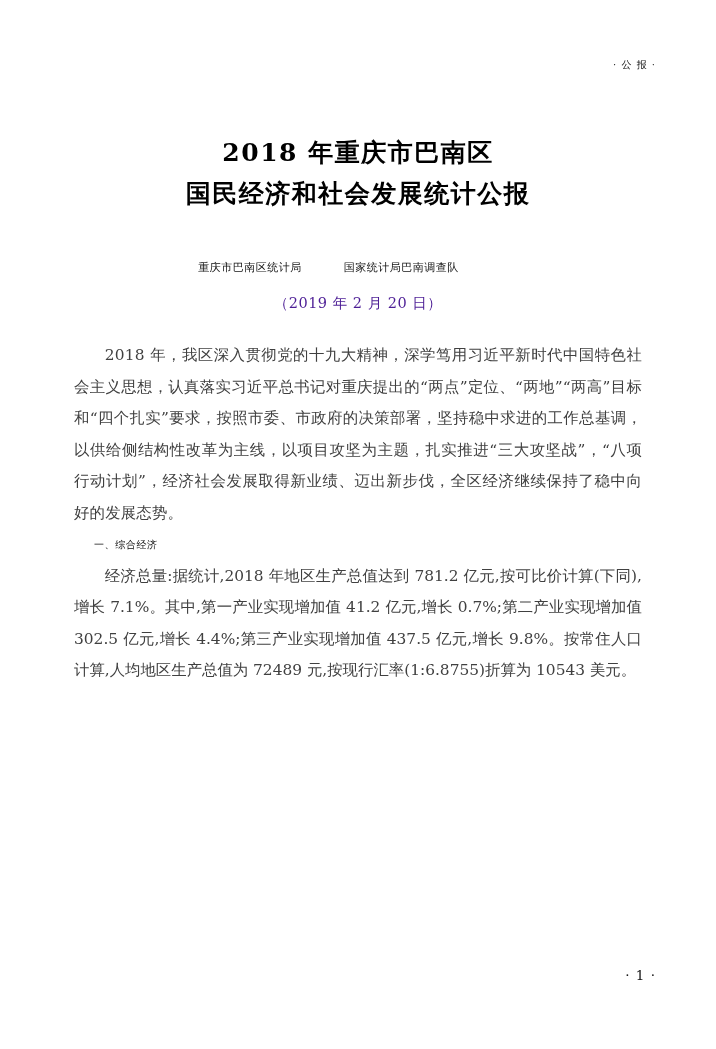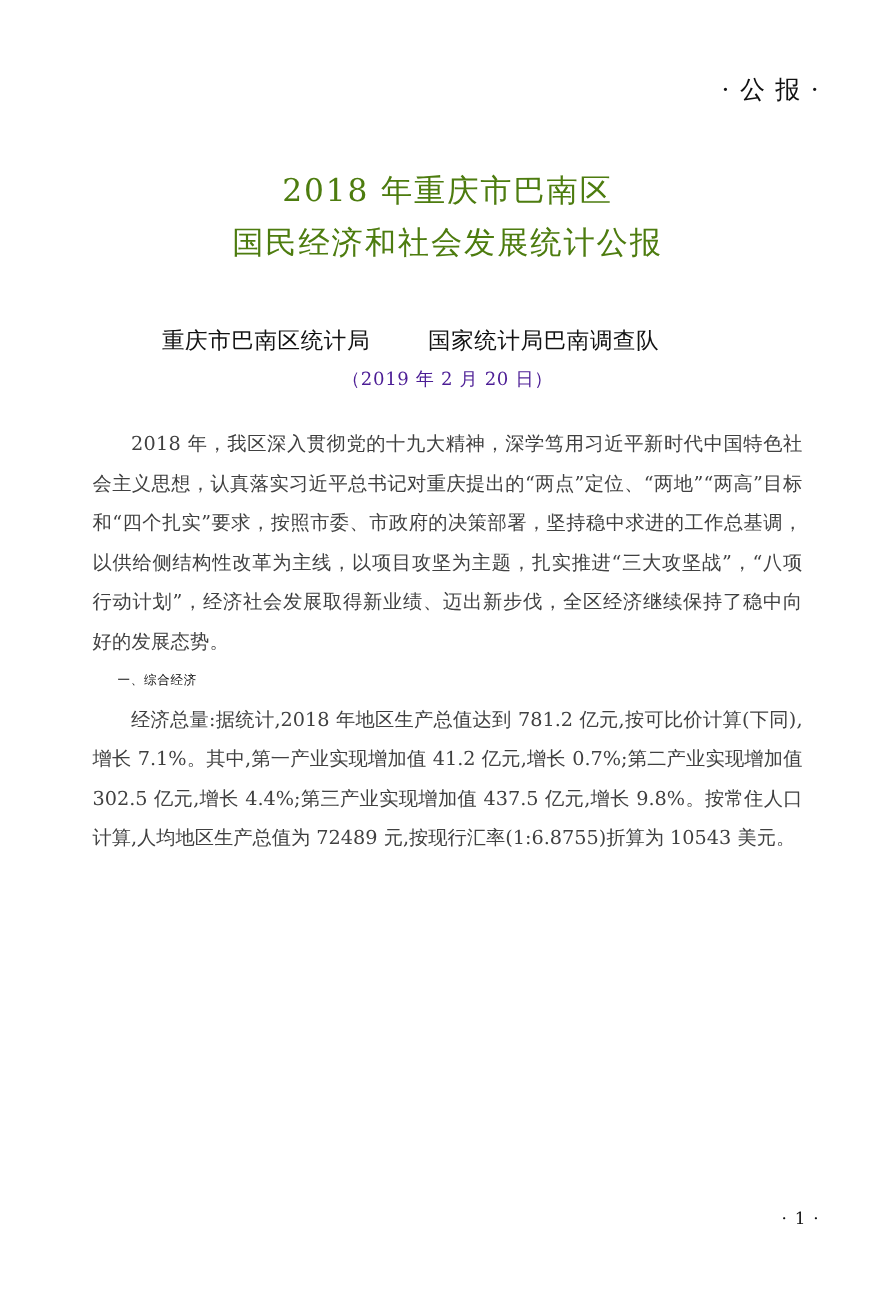--- a/index.html
+++ b/index.html
@@ -20,47 +20,47 @@
     left: 0; top: 0;
     width: 716px;
     height: 1049px;
     box-sizing: border-box;
     padding: 0;
   }
   .header-mark {
     position: absolute;
     top: 58px;
     right: 60px;
-    font-size: 20px;
+    font-size: 10px;
     letter-spacing: 1px;
     font-family: "DejaVu Serif", "Liberation Serif", serif;
     color: #111;
   }
   .title-block {
     position: absolute;
     top: 132px;
     left: 0;
     width: 716px;
     text-align: center;
   }
   .title-line {
     font-size: 25px;
-    font-weight: normal;
+    font-weight: bold;
     letter-spacing: 1.5px;
     line-height: 1.65;
-    color: #4d7c0f;
+    color: #000000;
     font-family: "DejaVu Serif", "Liberation Serif", serif;
   }
   .byline {
     position: absolute;
     top: 260px;
     left: 0;
     width: 657px;
     text-align: center;
-    font-size: 18px;
+    font-size: 11px;
     letter-spacing: 0.5px;
     color: #111;
   }
   .byline .gap {
     display: inline-block;
     width: 34px;
   }
   .dateline {
     position: absolute;
     top: 294px;

